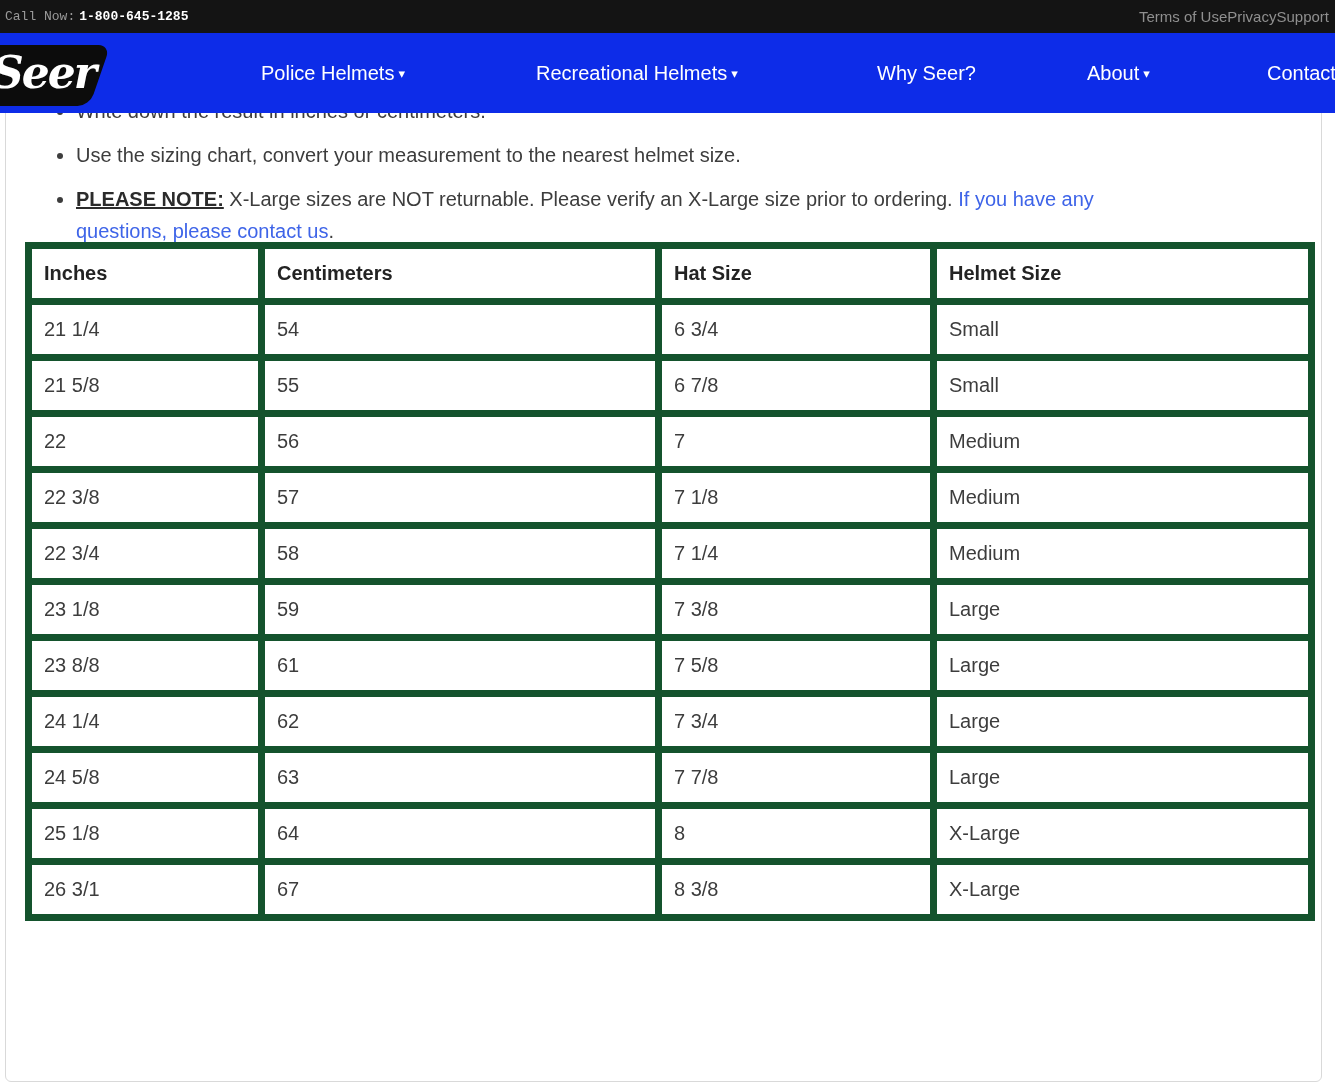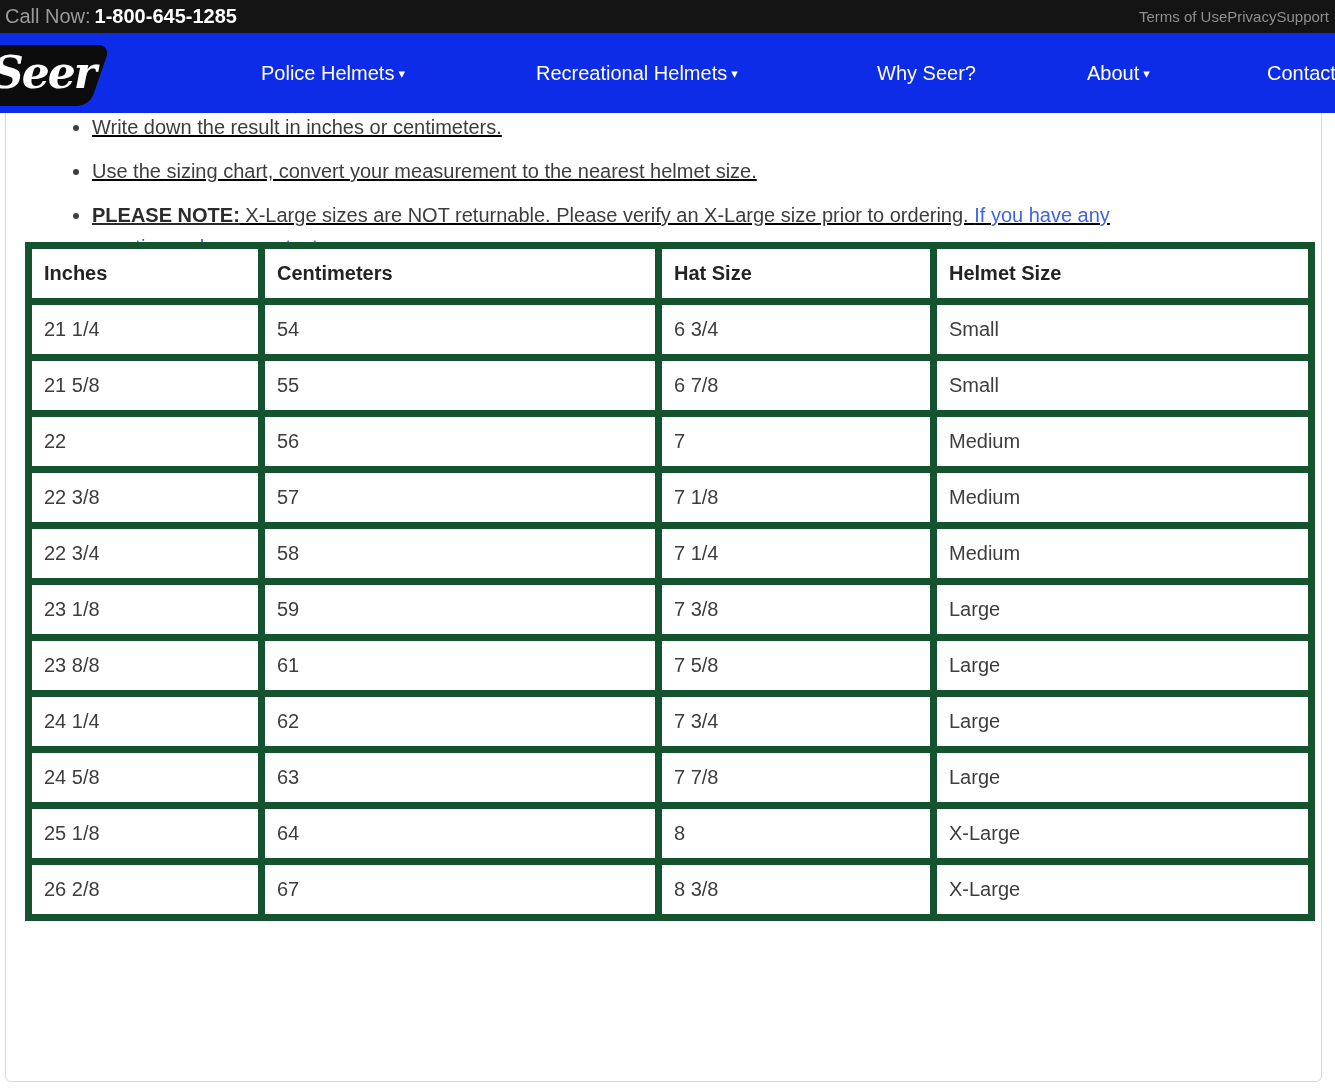--- a/index.html
+++ b/index.html
@@ -12,21 +12,21 @@
     position:absolute;left:5px;top:-10px;width:1317px;height:1092px;
     box-sizing:border-box;border:1px solid #d9d9d9;border-radius:6px;
     background:#ffffff;z-index:1;
   }
   
   .topbar{
     position:absolute;top:0;left:0;width:1335px;height:33px;background:#141414;
     z-index:30;display:flex;align-items:center;justify-content:space-between;
     box-sizing:border-box;padding:0 2px 0 5px;
   }
-  .topbar-call{color:#9a9a9a;font-size:20px;}
+  .topbar-call{color:#9a9a9a;font-size:13px;font-family:Liberation Mono, monospace;}
   .topbar-call .phone{color:#ffffff;font-weight:bold;margin-left:4px;}
   .topbar-links{display:flex;margin-right:4px;}
   .topbar-links a{color:#8f8f8f;font-size:15px;text-decoration:none;}
   
   .navbar{
     position:absolute;top:33px;left:0;width:1335px;height:80px;
     background:#0d2ce8;z-index:20;
   }
   .logo-shape{
     position:absolute;top:12px;left:-48px;width:148px;height:61px;
@@ -37,21 +37,21 @@
     font-family:"DejaVu Serif",serif;font-style:italic;font-weight:bold;
     font-size:44px;line-height:52px;letter-spacing:-2px;
   }
   .nav-item{
     position:absolute;top:0;height:80px;line-height:80px;color:#ffffff;
     font-size:20px;text-decoration:none;white-space:nowrap;
   }
   .caret{font-size:13px;vertical-align:2px;margin-left:4px;}
   
   .bullets{position:absolute;left:32px;top:95px;width:1250px;z-index:2;}
-  .bullets ul{margin:16px;padding-left:44px;text-decoration:underline;}
+  .bullets ul{margin:0;padding-left:44px;}
   .bullets li{
     font-size:20px;color:#3d3d3d;line-height:32px;margin-bottom:12px;
   }
   .bullets li.note{max-width:1060px;}
   .note-label{font-weight:bold;text-decoration:underline;color:#2b2b2b;}
   .note-link{color:#3e64e8;text-decoration:none;}
   
   .size-table{
     position:absolute;left:25px;top:242px;width:1283px;z-index:2;
     border-collapse:collapse;background:#ffffff;table-layout:fixed;
@@ -177,19 +177,19 @@
         <td>7 7/8</td>
         <td>Large</td>
       </tr>
       <tr>
         <td>25 1/8</td>
         <td>64</td>
         <td>8</td>
         <td>X-Large</td>
       </tr>
       <tr>
-        <td>26 2/8</td>
+        <td>26 3/1</td>
         <td>67</td>
         <td>8 3/8</td>
         <td>X-Large</td>
       </tr>
     </tbody>
 </table>
 
 </body></html>

